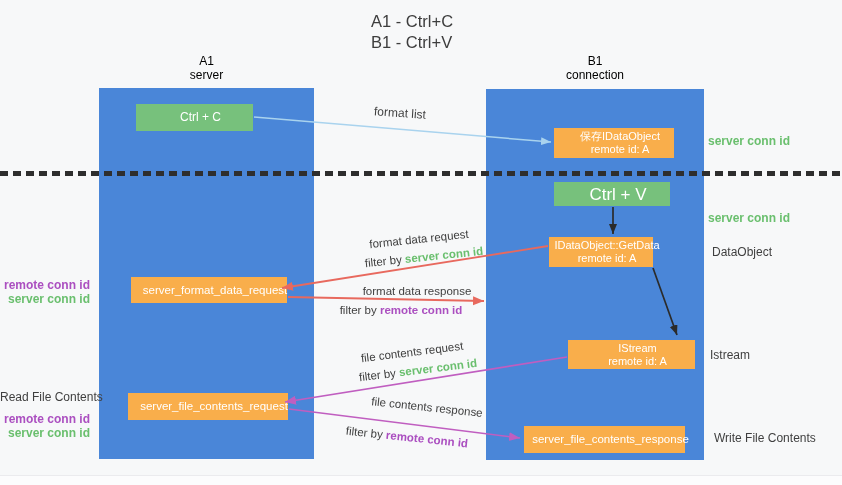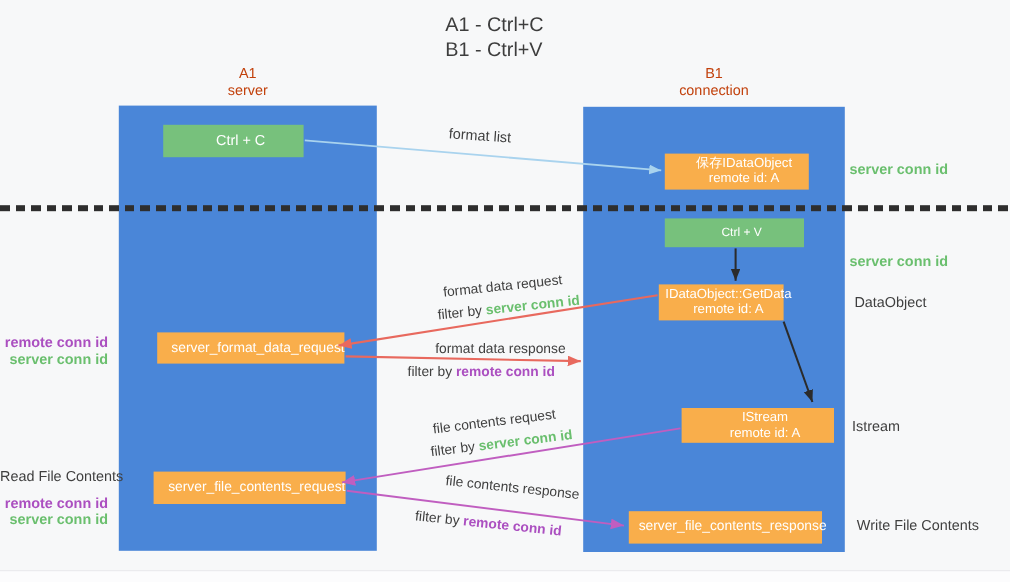--- a/index.html
+++ b/index.html
@@ -3,21 +3,21 @@
 <meta charset="utf-8">
 <style>
   * { margin: 0; padding: 0; box-sizing: border-box; }
   body { font-family: "Liberation Sans", "DejaVu Sans", sans-serif; background: #e9e9e9; }
   .canvas {
     position: relative; width: 842px; height: 485px;
     background: #f7f8f9; overflow: hidden;
     font-family: "Liberation Sans", "DejaVu Sans", sans-serif;
   }
   .title { position: absolute; left: 371px; top: 11px; font-size: 16.5px; line-height: 21px; color: #3d3d3d; }
-  .lane-header { position: absolute; top: 55px; font-size: 12px; line-height: 13.5px; color: #c2410c; text-align: center; }
+  .lane-header { position: absolute; top: 55px; font-size: 12px; line-height: 13.5px; color: #000000; text-align: center; }
   .lane-header.a { left: 99px; width: 215px; }
   .lane-header.b { left: 486px; width: 218px; }
   .lane { position: absolute; background: #4a86d8; z-index: 1; }
   .lane.a { left: 99px; top: 88px; width: 215px; height: 371px; }
   .lane.b { left: 486px; top: 89px; width: 218px; height: 371px; }
   .divider {
     position: absolute; left: 0; top: 171px; width: 842px; height: 5px; z-index: 2;
     background: repeating-linear-gradient(90deg, #2e2e2e 0 8px, transparent 8px 13px);
   }
   .box {
@@ -66,21 +66,21 @@
 
   <div class="box green" style="left:136px; top:104px; width:117px; height:27px; font-size:12px;">
     <span>Ctrl + C</span>
   </div>
 
   <div class="box orange" style="left:554px; top:128px; width:120px; height:30px; font-size:11px;">
     <span>保存IDataObject</span>
     <span>remote id: A</span>
   </div>
 
-  <div class="box green" style="left:554px; top:182px; width:116px; height:24px; font-size:10px;">
+  <div class="box green" style="left:554px; top:182px; width:116px; height:24px; font-size:17px;">
     <span>Ctrl + V</span>
   </div>
 
   <div class="box orange" style="left:549px; top:237px; width:104px; height:30px; font-size:11px;">
     <span>IDataObject::GetData</span>
     <span>remote id: A</span>
   </div>
 
   <div class="box orange" style="left:131px; top:277px; width:156px; height:26px;">
     <span>server_format_data_request</span>

